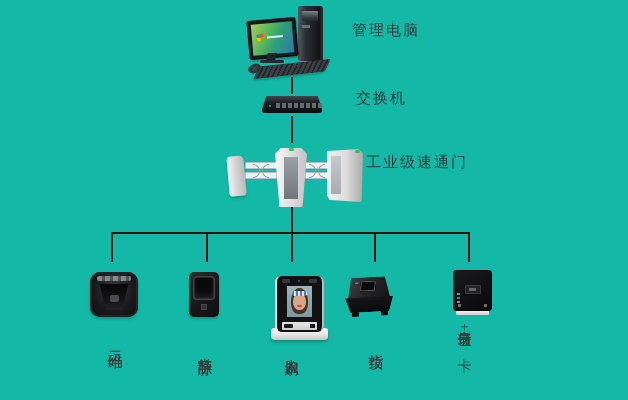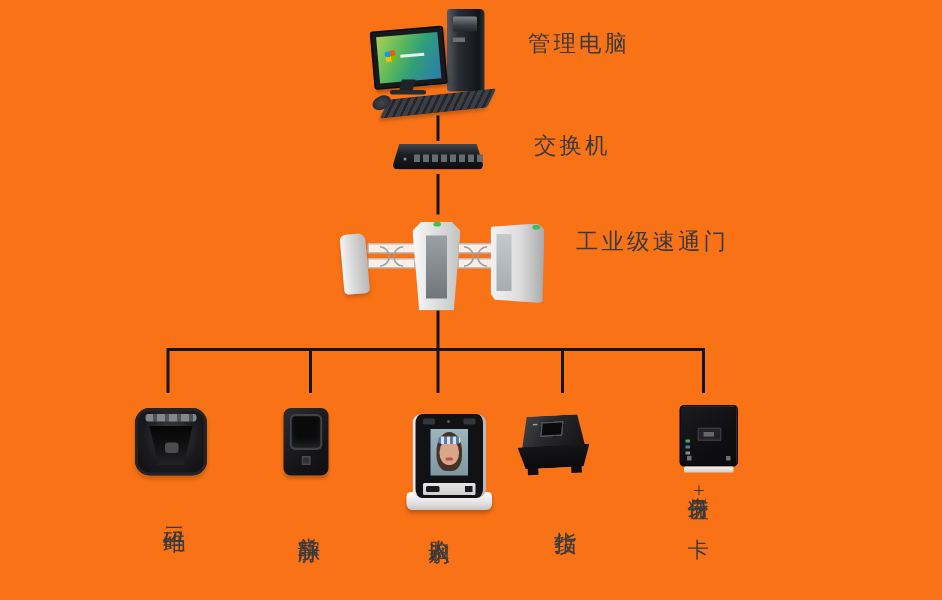--- a/index.html
+++ b/index.html
@@ -1,16 +1,16 @@
 <!DOCTYPE html>
 <html><head>
 <meta charset="utf-8">
 <style>
   html,body{margin:0;padding:0;background:#fff;}
-  .canvas{position:relative;width:628px;height:400px;background:#f97316;overflow:hidden;
+  .canvas{position:relative;width:628px;height:400px;background:#14b8a6;overflow:hidden;
           font-family:"Liberation Serif","DejaVu Serif",serif;}
   .abs{position:absolute;}
   
   .cn{position:absolute;background:#151515;}
   .cn.v{width:2px;} .cn.h{height:2px;}
   
   .lbl{position:absolute;font-size:15px;line-height:1.15;color:#3a3a3a;letter-spacing:2px;white-space:nowrap;}
   .lbl-v{writing-mode:vertical-rl;text-orientation:mixed;letter-spacing:1px;line-height:1;}
   .lbl-sm{font-size:14px;}
   
@@ -183,21 +183,21 @@
       <div class="g-bar" style="top:0"></div>
       <div class="g-bar" style="top:10px"></div>
       <div class="g-arc g-arcL" style="left:4px"></div>
       <div class="g-arc g-arcR" style="left:13px"></div>
     </div>
     <div class="abs g-pedR">
       <div class="abs g-panelR"></div>
     </div>
     <div class="g-dot" style="left:127px;top:7px"></div>
   </div>
-  <div class="lbl" style="left:384px;top:154px">工业级速通门</div>
+  <div class="lbl" style="left:366px;top:154px">工业级速通门</div>
 
   <div class="abs qr">
     <div class="abs qr-top"></div>
     <div class="abs qr-win"></div>
     <div class="abs qr-blob"></div>
   </div>
   <div class="lbl lbl-v" style="left:107px;top:340px">二维码</div>
 
   <div class="abs palm">
     <div class="abs palm-win"></div>

